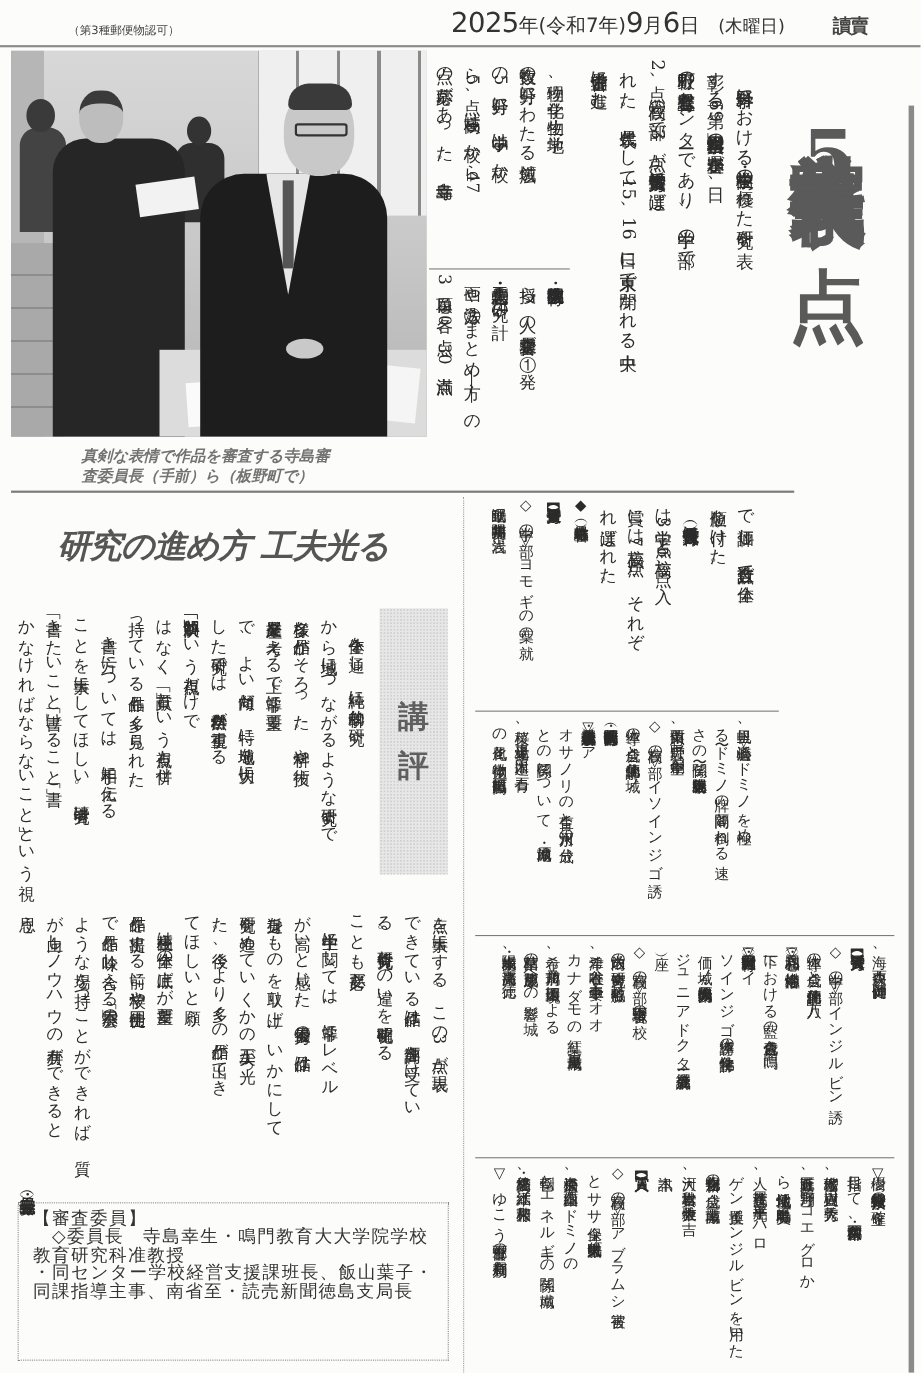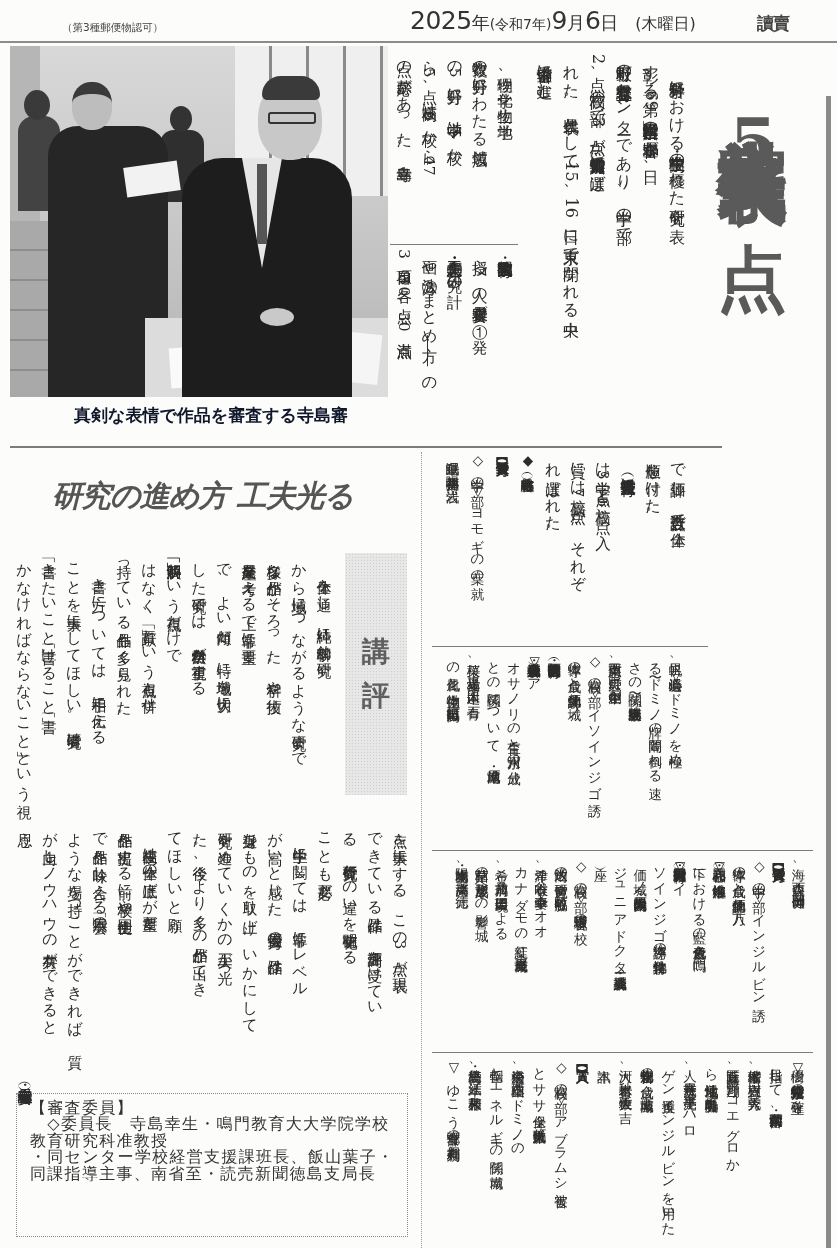--- a/index.html
+++ b/index.html
@@ -19,37 +19,37 @@
   .v .list { font-size: 13.5px; }
   .v .lbl { font-family: "DejaVu Sans", "Liberation Sans", sans-serif; font-weight: bold; font-size: 13px; }
 
   .rule { position: absolute; background: #7c7c7c; }
 
   
   .postal { left: 62px; top: 21px; font-size: 10.5px; color: #444; white-space: nowrap; }
   .date { left: 410px; top: 6px; white-space: nowrap; color: #333; line-height: 30px; }
   .date .big { font-size: 25px; letter-spacing: -0.5px; margin-top: 24px; }
   .date .mid { font-size: 18px; }
-  .date .small { font-size: 14px; }
+  .date .small { font-size: 18px; }
   .date .wk { font-size: 16px; margin-left: 17px; }
   .paper { left: 757px; top: 12px; font-size: 17px; font-weight: bold; letter-spacing: -1px; color: #444; }
 
   
   .headline {
     left: 712px; top: 84px; width: 80px; height: 740px;
     font-size: 70px; line-height: 78px; font-weight: bold; color: #5a5a5a;
     text-orientation: upright;
   }
   .headline .p2 { margin-inline-start: 18px; }
 
   
   .photo { left: 10px; top: 46px; width: 378px; height: 351px; overflow: hidden;
     background: linear-gradient(180deg, #d8d8d8 0%, #c6c6c6 55%, #b3b3b3 100%); }
   .photo div { position: absolute; }
-  .caption { left: 74px; top: 406px; font-size: 17px; line-height: 18px; font-weight: bold; color: #0f172a; white-space: nowrap; }
+  .caption { left: 74px; top: 406px; font-size: 14px; line-height: 18px; font-weight: bold; color: #737373; white-space: nowrap; font-style: italic; }
 
   
   .review-label {
     left: 345px; top: 553px; width: 62px; height: 242px;
     background-color: #e7e7e7;
     background-image: radial-gradient(#cfcfcf 0.8px, transparent 1px);
     background-size: 3px 3px;
   }
   .review-label span { position: absolute; left: 0; width: 62px; text-align: center;
     font-size: 28px; font-weight: bold; color: #5f5f5f; line-height: 32px; }
@@ -92,20 +92,21 @@
   <div style="left:172px;top:112px;width:170px;height:239px;background:#1d1d1d;border-radius:40px 40px 0 0;"></div>
   <div style="left:232px;top:112px;width:40px;height:110px;background:#e6e6e6;clip-path:polygon(0 0,100% 0,50% 100%);"></div>
   <div style="left:247px;top:118px;width:10px;height:80px;background:#555;"></div>
   <div style="left:248px;top:36px;width:64px;height:78px;background:#c8c8c8;border-radius:45%;"></div>
   <div style="left:252px;top:30px;width:58px;height:24px;background:#3a3a3a;border-radius:28px 28px 8px 8px;"></div>
   <div style="left:258px;top:66px;width:44px;height:8px;border:2px solid #333;border-radius:3px;"></div>
   <div style="left:250px;top:262px;width:34px;height:18px;background:#c9c9c9;border-radius:50%;"></div>
 </div>
 <div class="abs caption sans">
   <div>真剣な表情で作品を審査する寺島審</div>
+  <div>査委員長（手前）ら（板野町で）</div>
 </div>
 
 <div class="v headline">
   <div class="ln"><span>学生科学賞</span><span class="p2">県代表5点</span></div>
 </div>
 
 <div class="v" style="left:530px;top:54px;width:160px;height:380px;font-size:16px;line-height:26.5px;">
   <div class="ln">　科学分野における中学・高校生の優れた研究を表</div>
   <div class="ln">彰する「第69回日本学生科学賞」の県審査が5日、</div>
   <div class="ln">板野町の県立総合教育センターであり、中学の部で</div>

